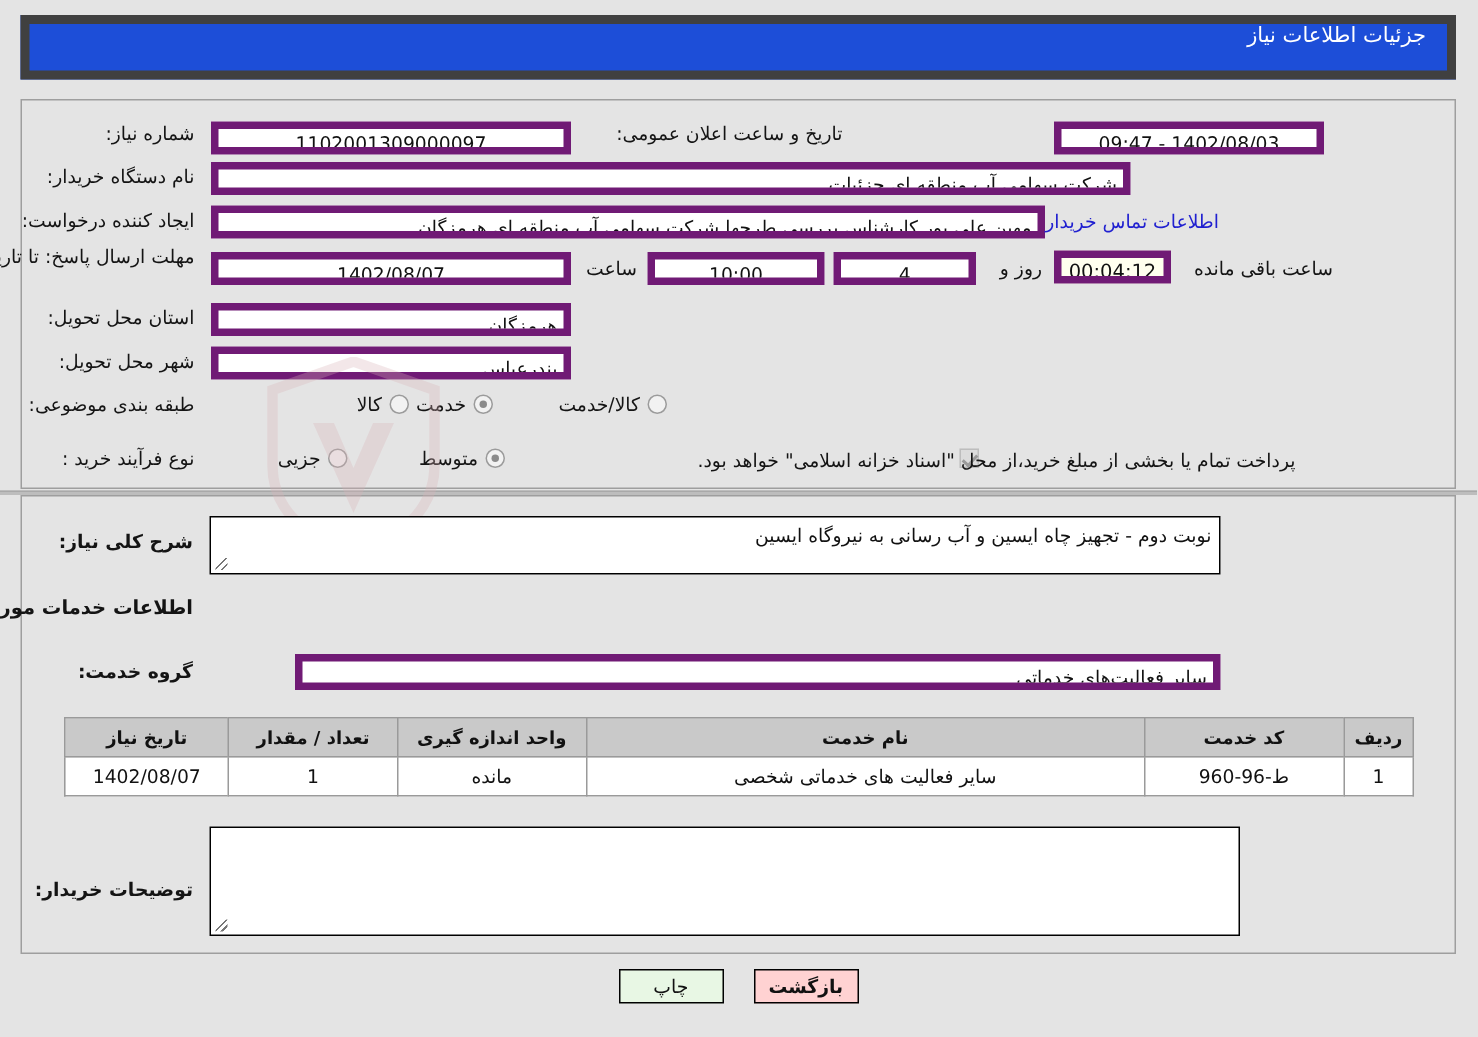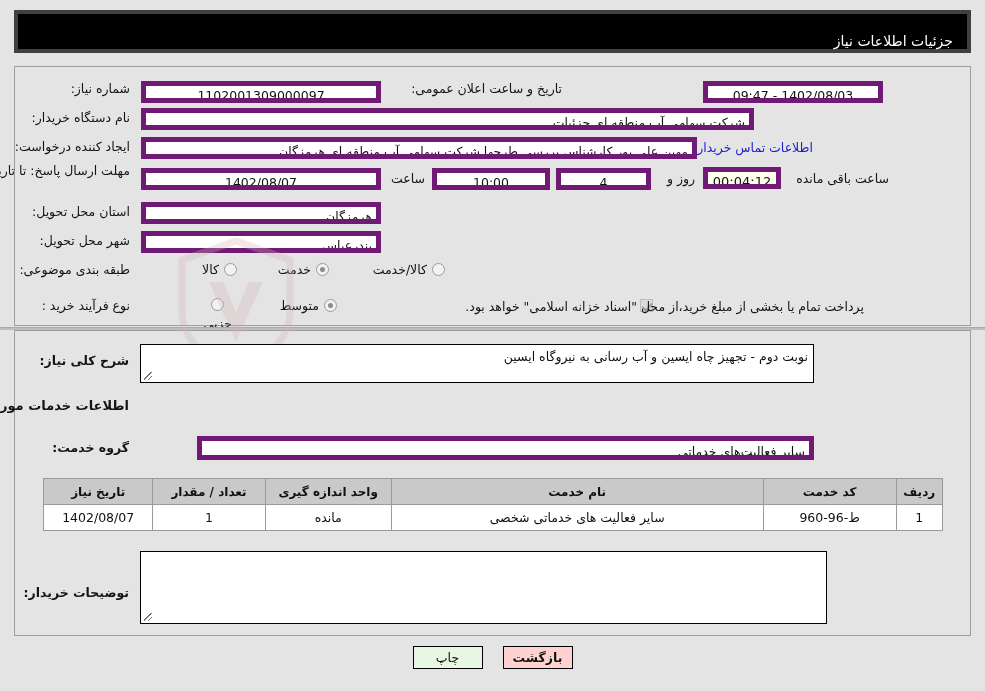--- a/index.html
+++ b/index.html
@@ -47,25 +47,25 @@
     font-family: "DejaVu Sans", "Liberation Sans", sans-serif;
   }
 
   
   .title-bar {
     position: absolute;
     left: 14px;
     top: 10px;
     width: 957px;
     height: 43px;
-    background: #000000;
-    border: 4px solid #404040;
+    background: #1d4ed8;
+    border: 6px solid #404040;
     box-sizing: border-box;
     display: flex;
-    align-items: flex-end;
+    align-items: flex-start;
     justify-content: flex-start;
     padding-right: 14px;
   }
   .title-bar .t {
     color: #ffffff;
     font-size: 14px;
   }
 
   
   .panel {
@@ -293,37 +293,37 @@
 <div class="fld right" style="position:absolute; right:604px; top:202px; width:240px;">هرمزگان</div>
 
 <div class="row" style="right:855px; top:233px;">
   <span class="lbl">شهر محل تحویل:</span>
 </div>
 <div class="fld right" style="position:absolute; right:604px; top:231px; width:240px;">بندرعباس</div>
 
 <div class="row" style="right:855px; top:262px;">
   <span class="lbl">طبقه بندی موضوعی:</span>
 </div>
-<div class="radio-grp" style="position:absolute; right:748px; top:262px;">
+<div class="radio-grp" style="position:absolute; right:712px; top:262px;">
   <span class="radio"></span>
   <span class="rl">کالا</span>
 </div>
 <div class="radio-grp" style="position:absolute; right:656px; top:262px;">
   <span class="radio on"></span>
   <span class="rl">خدمت</span>
 </div>
 <div class="radio-grp" style="position:absolute; right:540px; top:262px;">
   <span class="radio"></span>
   <span class="rl">کالا/خدمت</span>
 </div>
 
 <div class="row" style="right:855px; top:298px;">
   <span class="lbl">نوع فرآیند خرید :</span>
 </div>
-<div class="radio-grp" style="position:absolute; right:753px; top:298px;flex-direction:column;">
+<div class="radio-grp" style="position:absolute; right:753px; top:298px;">
   <span class="radio"></span>
   <span class="rl">جزیی</span>
 </div>
 <div class="radio-grp" style="position:absolute; right:648px; top:298px;">
   <span class="radio on"></span>
   <span class="rl">متوسط</span>
 </div>
 <span class="chk on" style="position:absolute; right:332px; top:299px;"></span>
 <span class="lbl" style="position:absolute; right:121px; top:299px;">پرداخت تمام یا بخشی از مبلغ خرید،از محل "اسناد خزانه اسلامی" خواهد بود.</span>
 

